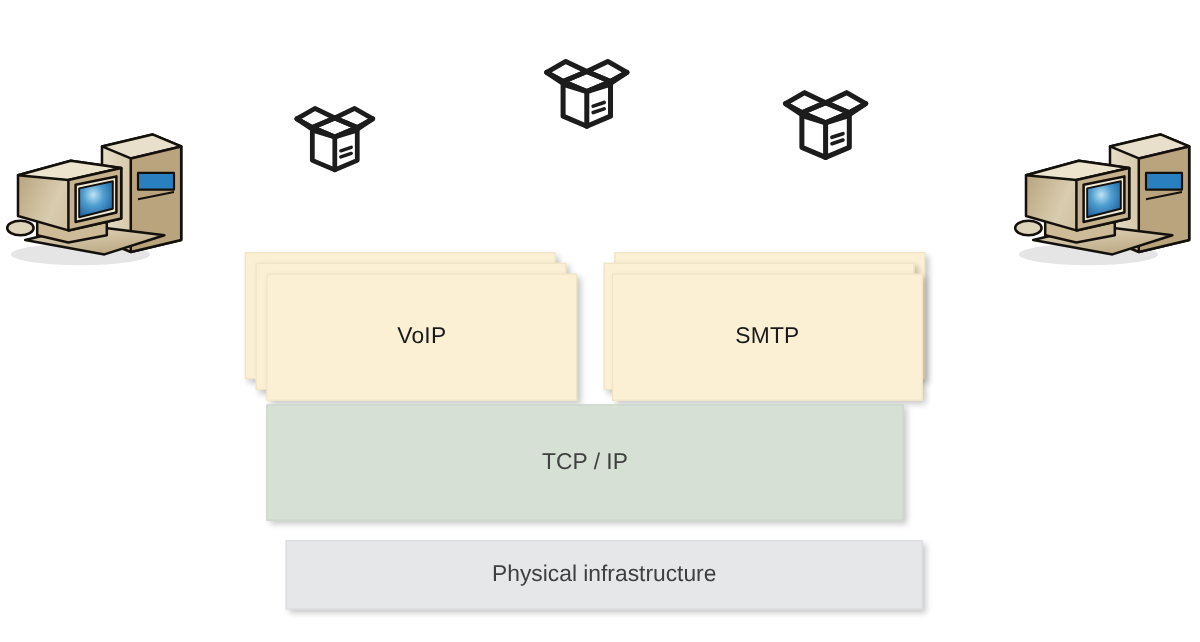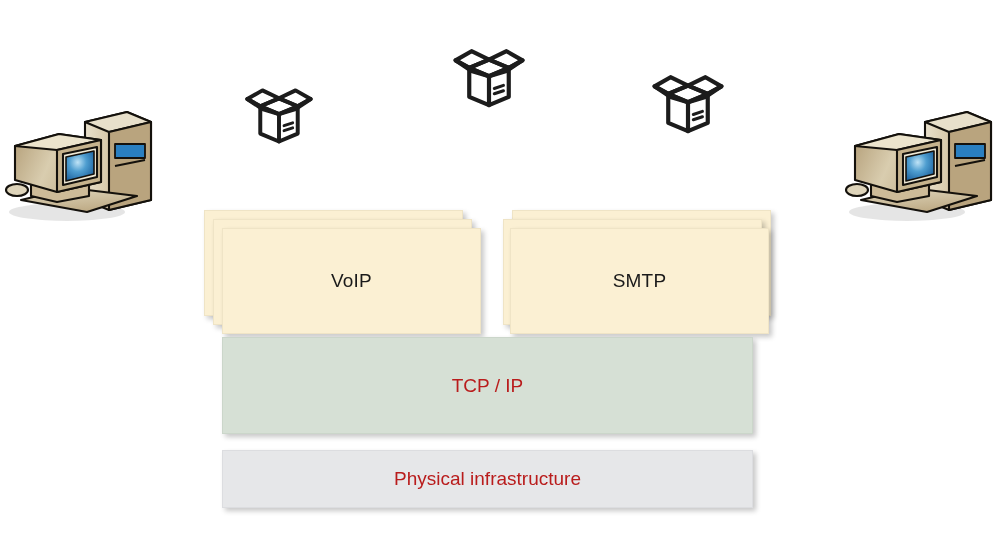--- a/index.html
+++ b/index.html
@@ -52,24 +52,25 @@
     justify-content: center;
     box-shadow: 3px 3px 5px rgba(0,0,0,0.22);
   }
   .layer-tcp {
     background: #d6e0d5;
     border: 1px solid #cbd6ca;
   }
   .layer-phys {
     background: #e6e7e9;
     border: 1px solid #dcdde0;
+    margin-left: 16px;
   }
   .layer-label {
     font-size: 19px;
-    color: #b91c1c;
+    color: #404040;
     white-space: nowrap;
   }
 
   
   .pc-icon, .box-icon { position: absolute; }
   .pc-icon svg, .box-icon svg { display: block; overflow: visible; }
 </style>
 </head>
 <body>
 

